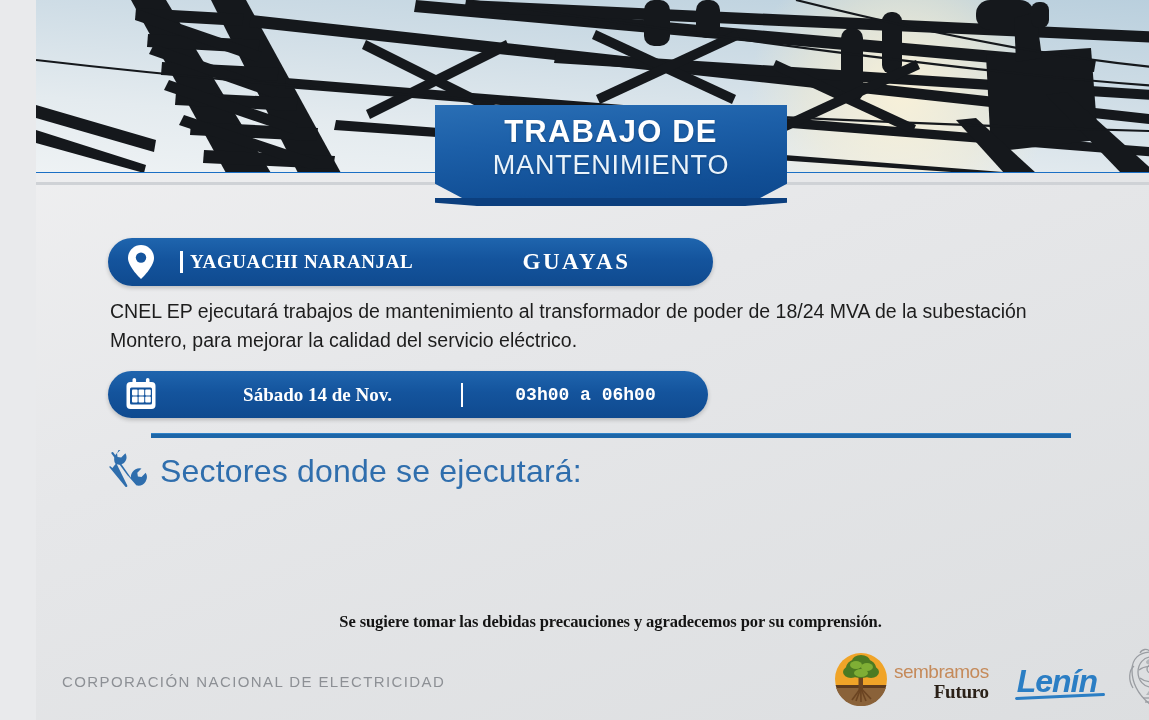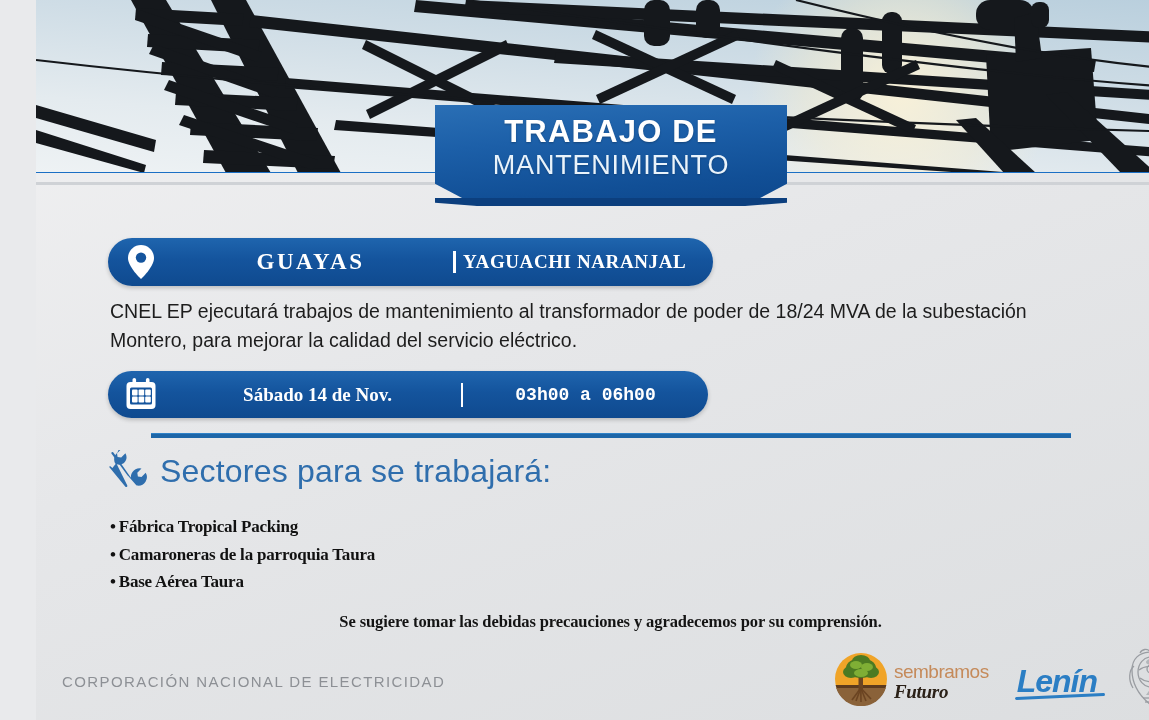--- a/index.html
+++ b/index.html
@@ -70,22 +70,22 @@
   .note{position:absolute;left:0;top:612px;width:1149px;text-align:center;
      font-size:16.5px;color:#141414;font-family:"Liberation Serif", serif;font-weight:700;
      letter-spacing:-.1px;}
 
   
   .corp{position:absolute;left:26px;top:673px;font-size:15px;letter-spacing:1.4px;color:#8d9095;}
   .logos{position:absolute;right:8px;top:648px;display:flex;align-items:center;gap:24px;}
   .sembra{display:flex;align-items:center;gap:6px;}
   .s-txt{display:flex;flex-direction:column;line-height:1;}
   .s-l1{font-size:19px;color:#c58a5a;letter-spacing:-.5px;}
-  .s-l2{font-size:19px;color:#2b2118;font-style:italic;font-weight:700;font-family:"Liberation Serif",serif;
-        margin-top:1px;letter-spacing:-.3px;}
+  .s-l2{font-size:19px;color:#2b2118;font-weight:700;font-family:"Liberation Serif",serif;
+        margin-top:1px;letter-spacing:-.3px;text-align:right;}
   .lenin{font-family:Liberation Sans, sans-serif;font-style:italic;font-weight:700;
         font-size:32px;color:#2b7ec4;letter-spacing:-1px;position:relative;padding:0 4px;}
   .lenin .uline{position:absolute;left:2px;right:-4px;bottom:2px;height:3px;background:#2b7ec4;
         border-radius:2px;transform:rotate(-2.5deg);}
 </style>
 </head>
 <body>
 
 <div id="poster">
 
@@ -156,22 +156,22 @@
     </div>
   </div>
 
   <div class="pill" id="locbar">
     <div class="ic">
       <svg width="26" height="34" viewBox="0 0 26 34">
         <path d="M13 0C5.8 0 0 5.8 0 13c0 9 13 21 13 21s13-12 13-21C26 5.8 20.2 0 13 0z" fill="#ffffff"></path>
         <circle cx="13" cy="12.6" r="5.2" fill="#14549d"></circle>
       </svg>
     </div>
+    <div class="seg canton">YAGUACHI NARANJAL</div>
     <div class="seg prov">GUAYAS</div>
-    <div class="seg canton">YAGUACHI NARANJAL</div>
   </div>
 
   <div class="para">CNEL EP ejecutará trabajos de mantenimiento al transformador de poder de 18/24 MVA de la subestación Montero, para mejorar la calidad del servicio eléctrico.</div>
 
   <div class="pill" id="datebar">
     <div class="ic">
       <svg width="32" height="33" viewBox="0 0 32 33">
         <rect x="1.5" y="4" width="29" height="27" rx="4" fill="#ffffff"></rect>
         <rect x="5" y="9.5" width="22" height="17" rx="1.5" fill="#14549d"></rect>
         <g fill="#ffffff">
@@ -196,27 +196,22 @@
   <div class="sect-head">
     <span>
       <svg width="40" height="38" viewBox="0 0 40 38">
         <g fill="#2f6ead">
           <path d="M9.5 2.5a8.6 8.6 0 0 0-1.9 11.6L4.4 18 2 16.1l-.8 1 16 19.4c1 1.2 2.6.2 2-1.2L8.8 14.2c2.5.9 5.5.4 7.6-1.7 2.5-2.6 2.8-6.4 1-9.2l-4.2 4.3-3.6-.5-.6-3.7 4.1-4.2c-1.1-.5-2.3-.7-3.6 3.3z"></path>
           <path d="M30.6 24.2a8.6 8.6 0 0 0 1.9-11.6L36 8.8l2.2 1.9.9-1-16-19.4" opacity="0"></path>
           <path d="M29.5 35.6a8.6 8.6 0 0 0 8.2-12.9l-4.2 4.3-3.6-.5-.6-3.7 4.2-4.2a8.6 8.6 0 0 0-10.6 9.1L5.4 2.5c-.8-1.2-2.4-.3-2 1.1l16.2 22c-1 0 .3.1.4.2l8.3 9.4c.4.3.8.4 1.2.4z" transform="translate(0,0)"></path>
         </g>
       </svg>
     </span>
-    <span class="h">Sectores para se trabajará:</span>
-  </div>
-  <ul class="sect-list">
-    <li>Fábrica Tropical Packing</li>
-    <li>Camaroneras de la parroquia Taura</li>
-    <li>Base Aérea Taura</li>
-  </ul>
+    <span class="h">Sectores donde se ejecutará:</span>
+  </div>
 
   <div class="note">Se sugiere tomar las debidas precauciones y agradecemos por su comprensión.</div>
 
   <div class="corp">CORPORACIÓN NACIONAL DE ELECTRICIDAD</div>
 
   <div class="logos">
 
     <div class="sembra">
       <span>
         <svg width="54" height="54" viewBox="0 0 54 54">

